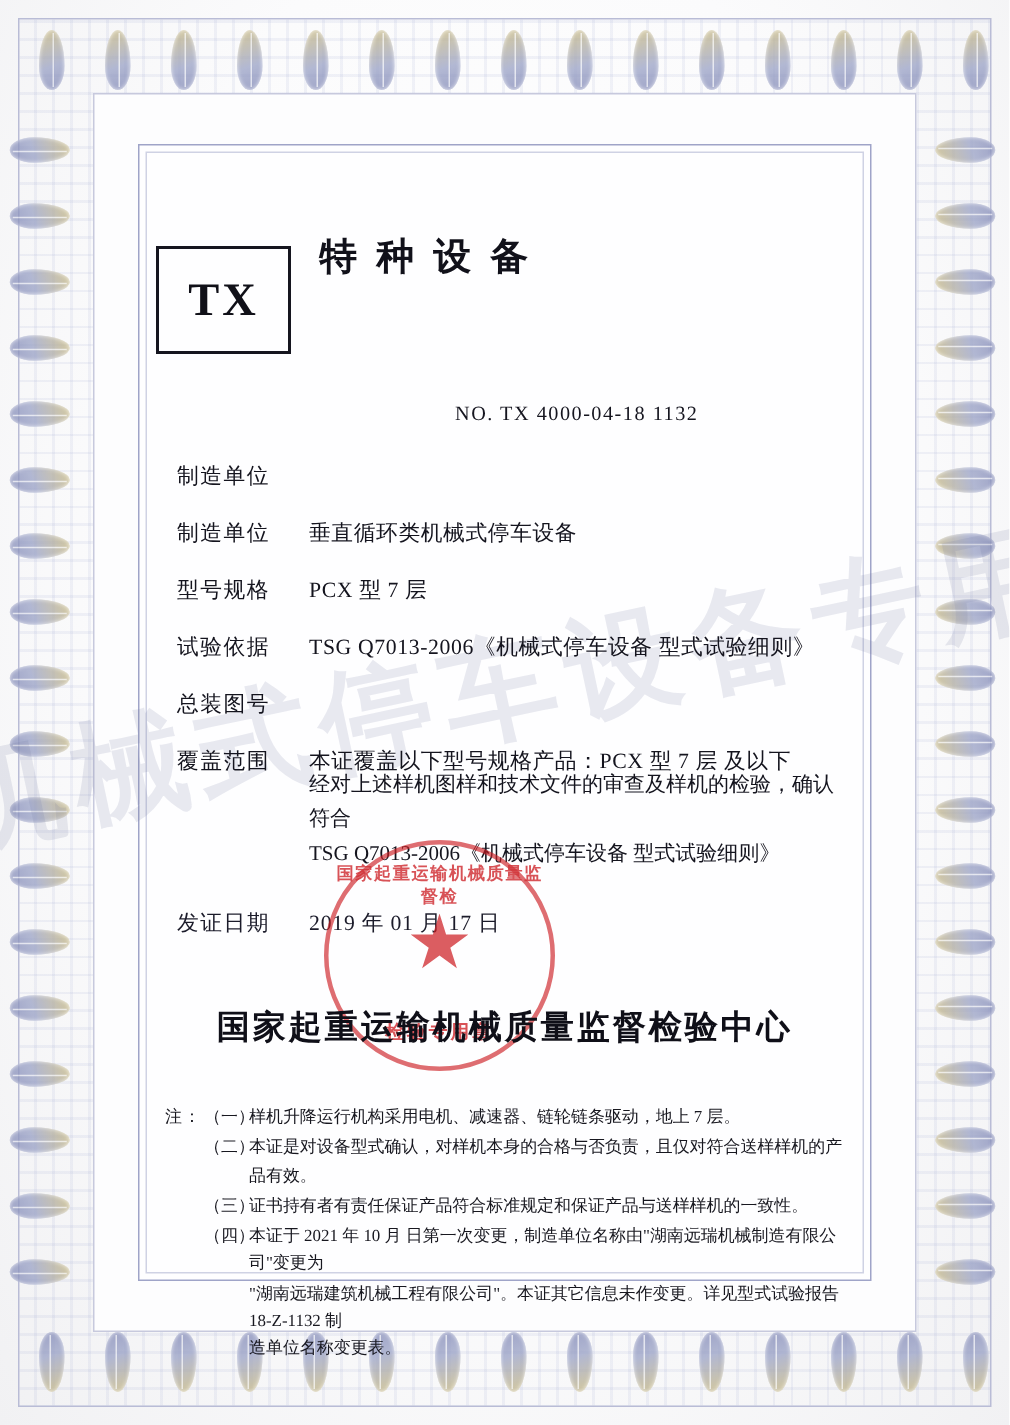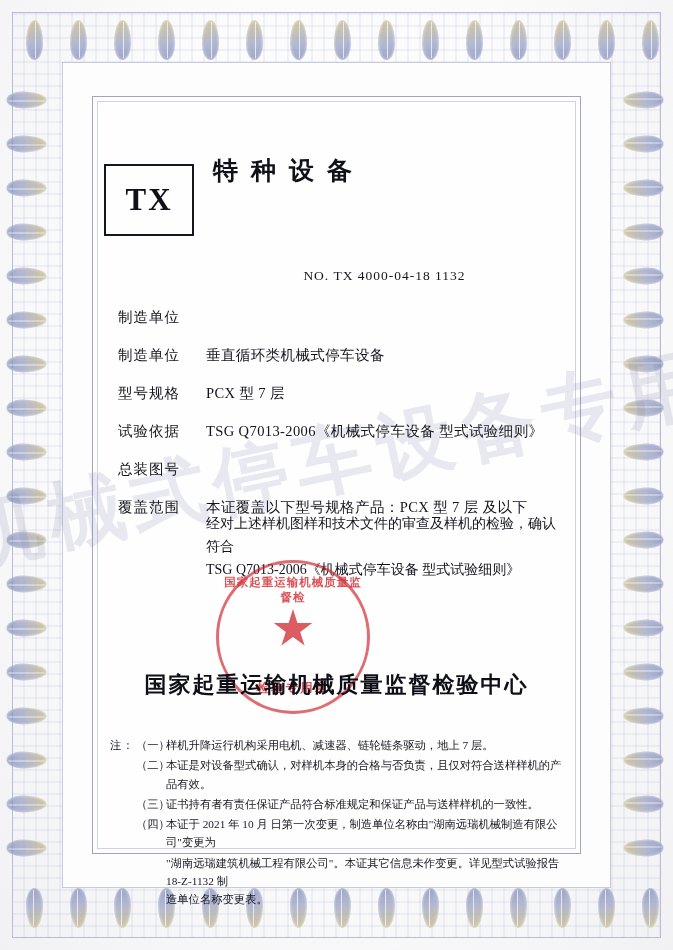--- a/index.html
+++ b/index.html
@@ -435,20 +435,24 @@
           <div class="field-label">覆盖范围</div>
           <div class="field-value">本证覆盖以下型号规格产品：PCX 型 7 层 及以下</div>
         </div>
       </div>
 
     <div class="statement" id="statement">
         <div>经对上述样机图样和技术文件的审查及样机的检验，确认符合</div>
         <div>TSG Q7013-2006《机械式停车设备 型式试验细则》</div>
       </div>
 
+    <div class="issue-row">
+      <div class="issue-label">发证日期</div>
+      <div class="issue-value">2019 年 01 月 17 日</div>
+    </div>
 
     <div class="seal">
       <div class="seal-top-text">国家起重运输机械质量监督检</div>
       <div class="seal-star"></div>
       <div class="seal-bottom-text">检验专用章</div>
     </div>
 
     <div class="center-name">国家起重运输机械质量监督检验中心</div>
 
     <div class="notes">

